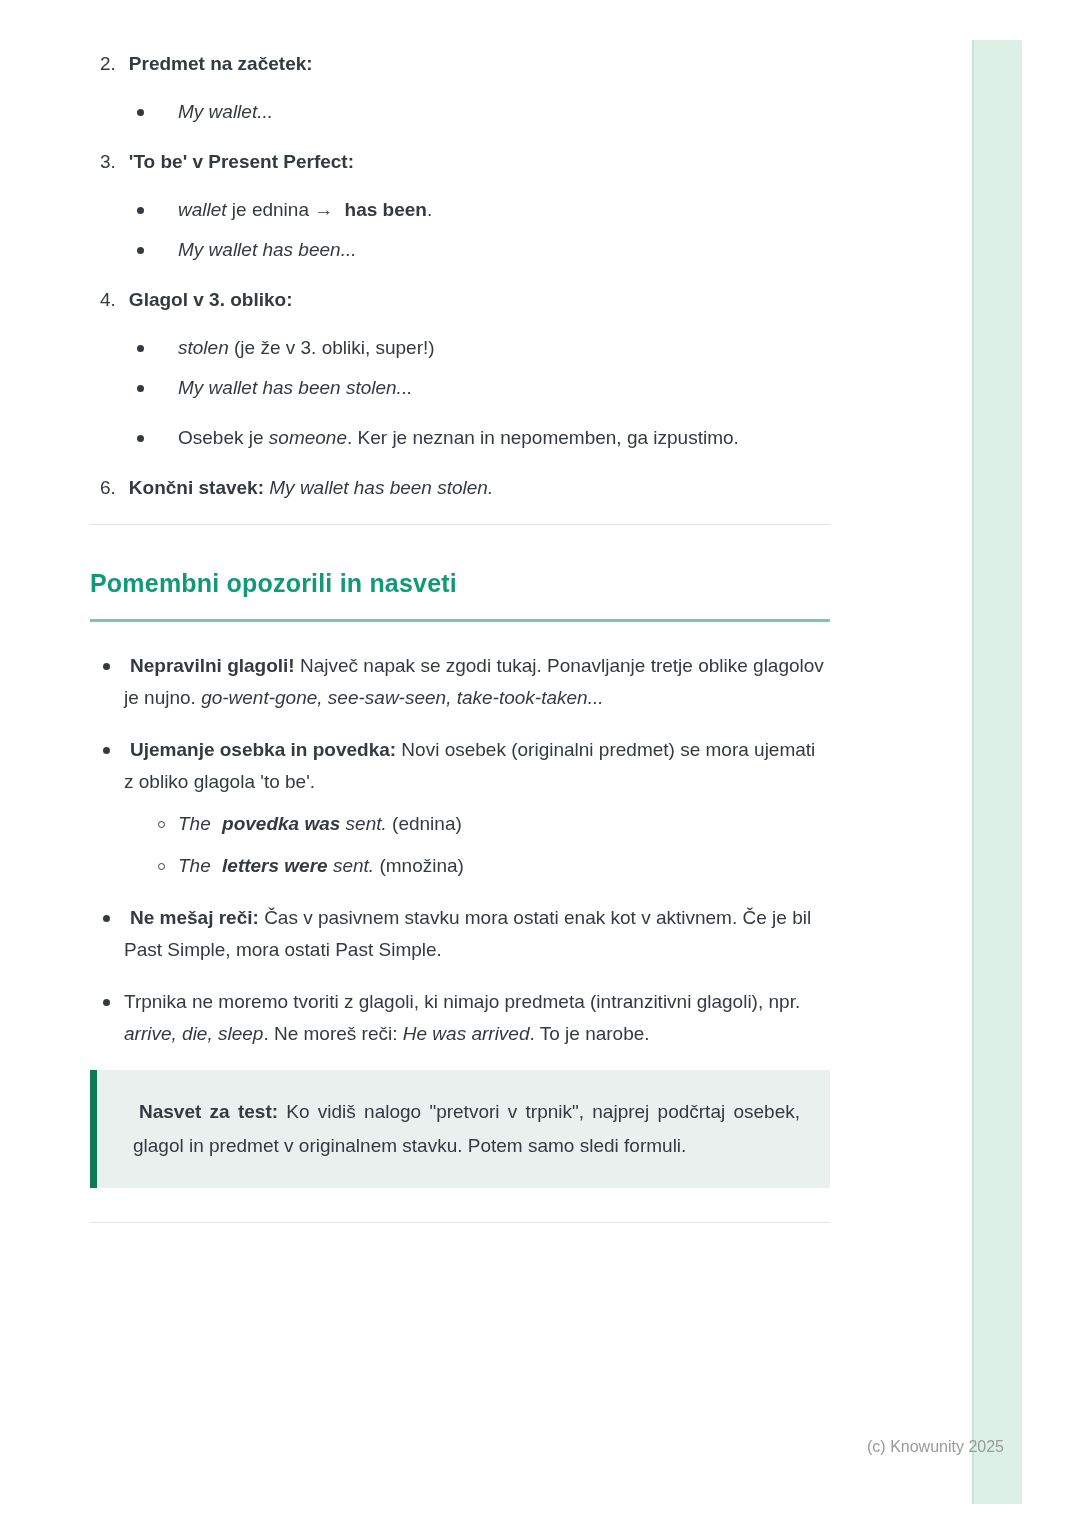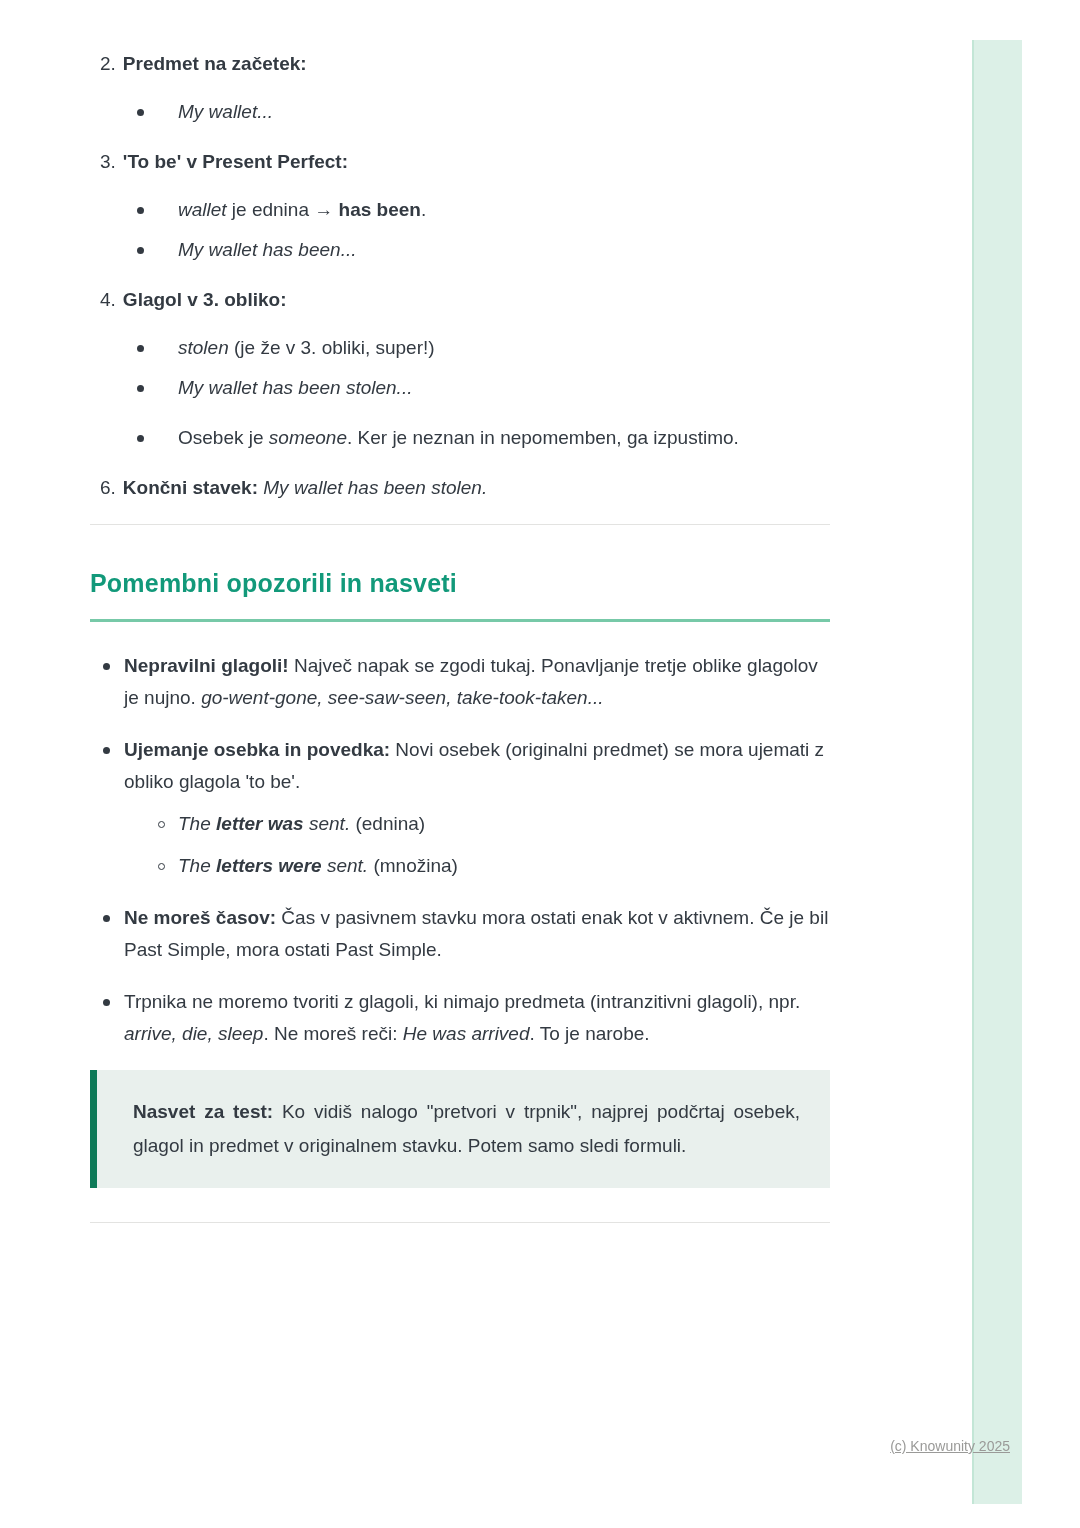--- a/index.html
+++ b/index.html
@@ -14,21 +14,21 @@
     --strip-border:#c3e6d6;
   }
   *{box-sizing:border-box;}
   html,body{margin:0;padding:0;}
   body{
     width:1080px;height:1528px;position:relative;overflow:hidden;
     background:#ffffff;color:var(--text);
     font-family:"Liberation Sans","DejaVu Sans",sans-serif;
     font-size:19px;
   }
-  .b{font-weight:700;}
+  .b{font-weight:700;margin-left:6px;}
   .i{font-style:italic;}
 
   .edge-strip{
     position:absolute;top:40px;right:58px;width:50px;height:1464px;
     background:var(--strip-bg);border-left:2px solid var(--strip-border);
   }
 
   .content{
     position:absolute;left:90px;top:0;width:740px;padding-top:50px;
   }
@@ -76,22 +76,22 @@
     line-height:34px;
     text-align:justify;
   }
 
   hr.divider-bottom{
     border:none;border-top:1.5px solid var(--divider);
     margin:34px 0 0 0;width:100%;
   }
 
   .copyright{
-    position:absolute;top:1438px;right:70px;
-    font-size:14px;color:var(--muted);z-index:2;text-decoration:underline;
+    position:absolute;top:1438px;right:76px;
+    font-size:16px;color:var(--muted);z-index:2;
   }
 </style>
 </head>
 <body>
 
 <div class="edge-strip"></div>
 
 <main class="content">
 
   <section class="steps">
@@ -160,32 +160,32 @@
       <span class="dot"></span>
       <div class="warn-body"><span class="b">Nepravilni glagoli!</span><span> Največ napak se zgodi tukaj. Ponavljanje tretje oblike glagolov je nujno. </span><span class="i">go-went-gone, see-saw-seen, take-took-taken...</span></div>
     </div>
 
     <div class="warn">
       <span class="dot"></span>
       <div class="warn-body">
         <div><span class="b">Ujemanje osebka in povedka:</span><span> Novi osebek (originalni predmet) se mora ujemati z obliko glagola 'to be'.</span></div>
         <div class="sub">
           <span class="circle"></span>
-          <span><span class="i">The </span><span class="b i">letter was</span><span class="i"> sent.</span><span> (ednina)</span></span>
+          <span><span class="i">The </span><span class="b i">povedka was</span><span class="i"> sent.</span><span> (ednina)</span></span>
         </div>
         <div class="sub">
           <span class="circle"></span>
           <span><span class="i">The </span><span class="b i">letters were</span><span class="i"> sent.</span><span> (množina)</span></span>
         </div>
       </div>
     </div>
 
     <div class="warn">
       <span class="dot"></span>
-      <div class="warn-body"><span class="b">Ne moreš časov:</span><span> Čas v pasivnem stavku mora ostati enak kot v aktivnem. Če je bil Past Simple, mora ostati Past Simple.</span></div>
+      <div class="warn-body"><span class="b">Ne mešaj reči:</span><span> Čas v pasivnem stavku mora ostati enak kot v aktivnem. Če je bil Past Simple, mora ostati Past Simple.</span></div>
     </div>
 
     <div class="warn">
       <span class="dot"></span>
       <div class="warn-body"><span>Trpnika ne moremo tvoriti z glagoli, ki nimajo predmeta (intranzitivni glagoli), npr. </span><span class="i">arrive, die, sleep</span><span>. Ne moreš reči: </span><span class="i">He was arrived</span><span>. To je narobe.</span></div>
     </div>
 
   </section>
 
   <div class="callout">

